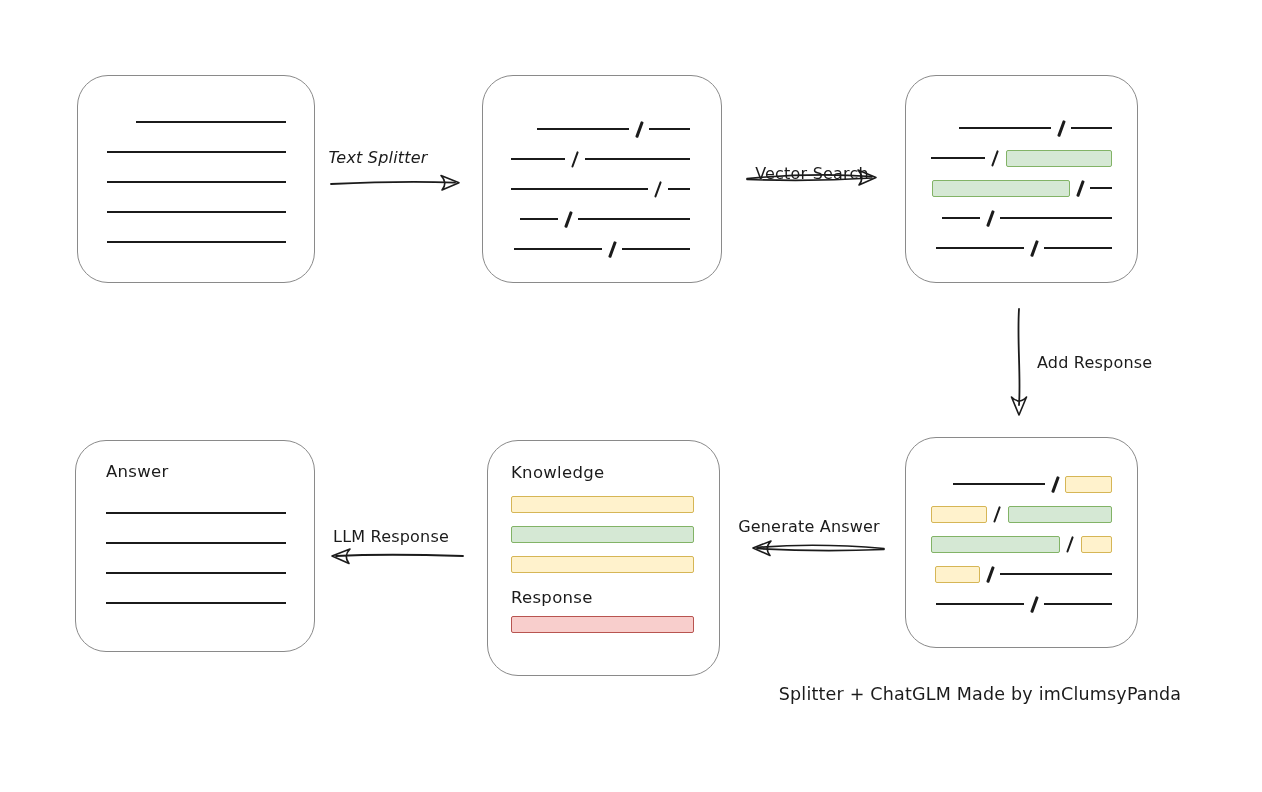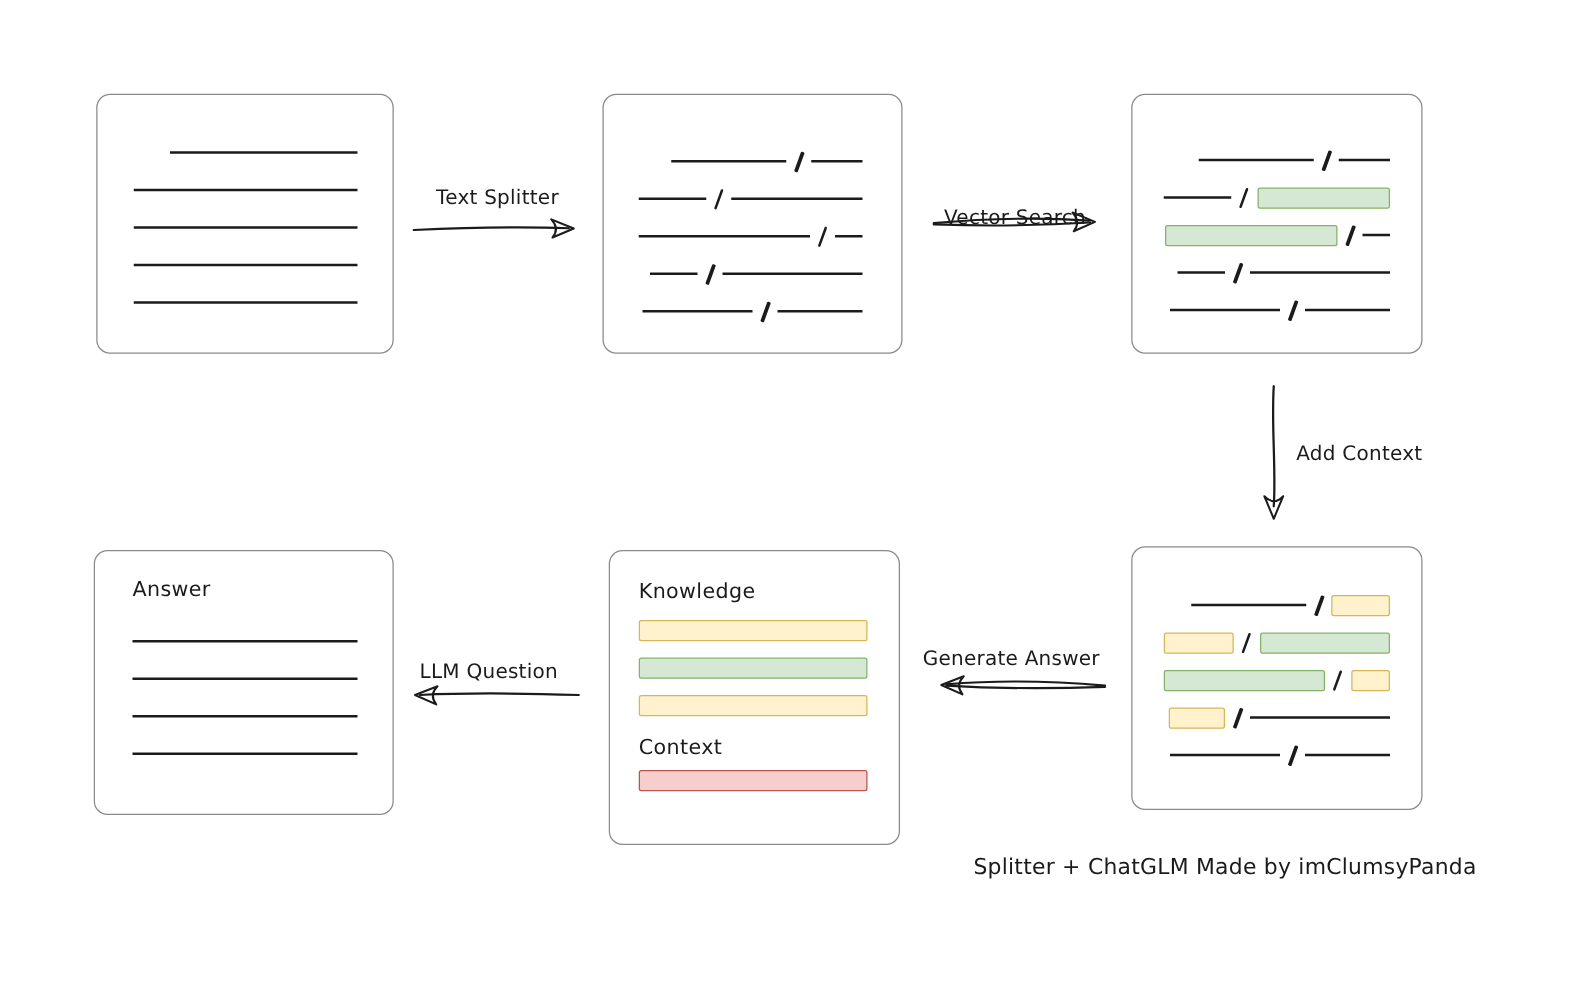--- a/index.html
+++ b/index.html
@@ -14,21 +14,21 @@
     width: 1262px;
     height: 792px;
     background: #ffffff;
     overflow: hidden;
   }
   
   .node {
     position: absolute;
     background: #ffffff;
     border: 1.5px solid var(--box-border, #8a8a8a);
-    border-radius: 11px;
+    border-radius: 31px;
     box-sizing: border-box;
   }
   #node-document  { left: 77px;  top: 75px;  width: 238px; height: 208px; padding: 31px 28px 0 29px; }
   #node-split     { left: 482px; top: 75px;  width: 240px; height: 208px; padding: 38px 31px 0 28px; }
   #node-matched   { left: 905px; top: 75px;  width: 233px; height: 208px; padding: 37px 25px 0 25px; }
   #node-context   { left: 905px; top: 437px; width: 233px; height: 211px; padding: 31px 25px 0 25px; }
   #node-prompt    { left: 487px; top: 440px; width: 233px; height: 236px; padding: 22px 26px 12px 23px; }
   #node-answer    { left: 75px;  top: 440px; width: 240px; height: 212px; padding: 21px 28px 0 30px; }
 
   
@@ -92,21 +92,21 @@
     stroke-linejoin: round;
   }
   .edge-label {
     position: absolute;
     font-size: 16px;
     letter-spacing: 0.2px;
     color: var(--ink, #1b1b1b);
     text-align: center;
     white-space: nowrap;
   }
-  #label-text-splitter   { left: 328px;  top: 148px; width: 140px; }
+  #label-text-splitter   { left: 308px;  top: 148px; width: 140px; font-style: italic; }
   #label-vector-search   { left: 740px;  top: 164px; width: 144px; }
   #label-add-context     { left: 1037px; top: 353px; text-align: left; }
   #label-generate-prompt { left: 732px;  top: 517px; width: 154px; }
   #label-llm-response    { left: 318px;  top: 527px; width: 146px; }
 
   
   .caption {
     position: absolute;
     left: 700px;
     top: 684px;
@@ -233,21 +233,21 @@
       </div>
   </div>
 
   <div class="node" id="node-prompt">
     <div class="node-heading" id="prompt-knowledge-heading">Knowledge</div>
     <div id="knowledge-bars">
         <div class="bar bar-yellow"></div>
         <div class="bar bar-green"></div>
         <div class="bar bar-yellow"></div>
       </div>
-    <div class="node-heading" id="prompt-question-heading">Context</div>
+    <div class="node-heading" id="prompt-question-heading">Response</div>
     <div id="question-bars">
         <div class="bar bar-red"></div>
       </div>
   </div>
 
   <div class="node" id="node-answer">
     <div class="node-heading">Answer</div>
     <div id="answer-lines">
         <div class="seg-row">
           <span class="seg seg-line" style="width: 182px;"></span>
@@ -274,30 +274,30 @@
     <path d="M3,18.5 Q68,12.5 128,16.5" stroke-width="1.7"></path>
     <path d="M3,19.5 Q68,21.8 128,18" stroke-width="1.7"></path>
     <path d="M114,10 L132,17.5 L115,25 M114,10 Q121,17.5 115,25" stroke-width="1.6"></path>
   </svg>
   <div class="edge-label" id="label-vector-search">Vector Search</div>
 
   <svg class="edge-svg" style="left:1006px; top:306px;" width="26" height="114">
     <path d="M13,3 C11,35 15,70 13,99" stroke-width="1.8"></path>
     <path d="M5.5,91 L13,109 L20.5,91 M5.5,91 Q13,99 20.5,91" stroke-width="1.6"></path>
   </svg>
-  <div class="edge-label" id="label-add-context">Add Context</div>
+  <div class="edge-label" id="label-add-context">Add Response</div>
 
   <svg class="edge-svg" style="left:736px; top:534px;" width="150" height="28">
     <path d="M148,14.5 Q80,8.5 21,13.5" stroke-width="1.7"></path>
     <path d="M148,15.5 Q80,18 21,14.5" stroke-width="1.7"></path>
     <path d="M35,7 L17,14 L34,21.5 M35,7 Q28,14 34,21.5" stroke-width="1.6"></path>
   </svg>
   <div class="edge-label" id="label-generate-prompt">Generate Answer</div>
 
   <svg class="edge-svg" style="left:316px; top:543px;" width="150" height="28">
     <path d="M147,13 C100,11.5 50,11.5 20,13" stroke-width="1.8"></path>
     <path d="M34,6 L16,13 L33,20.5 M34,6 Q27,13 33,20.5" stroke-width="1.6"></path>
   </svg>
-  <div class="edge-label" id="label-llm-response">LLM Question</div>
+  <div class="edge-label" id="label-llm-response">LLM Response</div>
 
   <div class="caption">Splitter + ChatGLM Made by imClumsyPanda</div>
 
 </div>
 
 </body></html>

